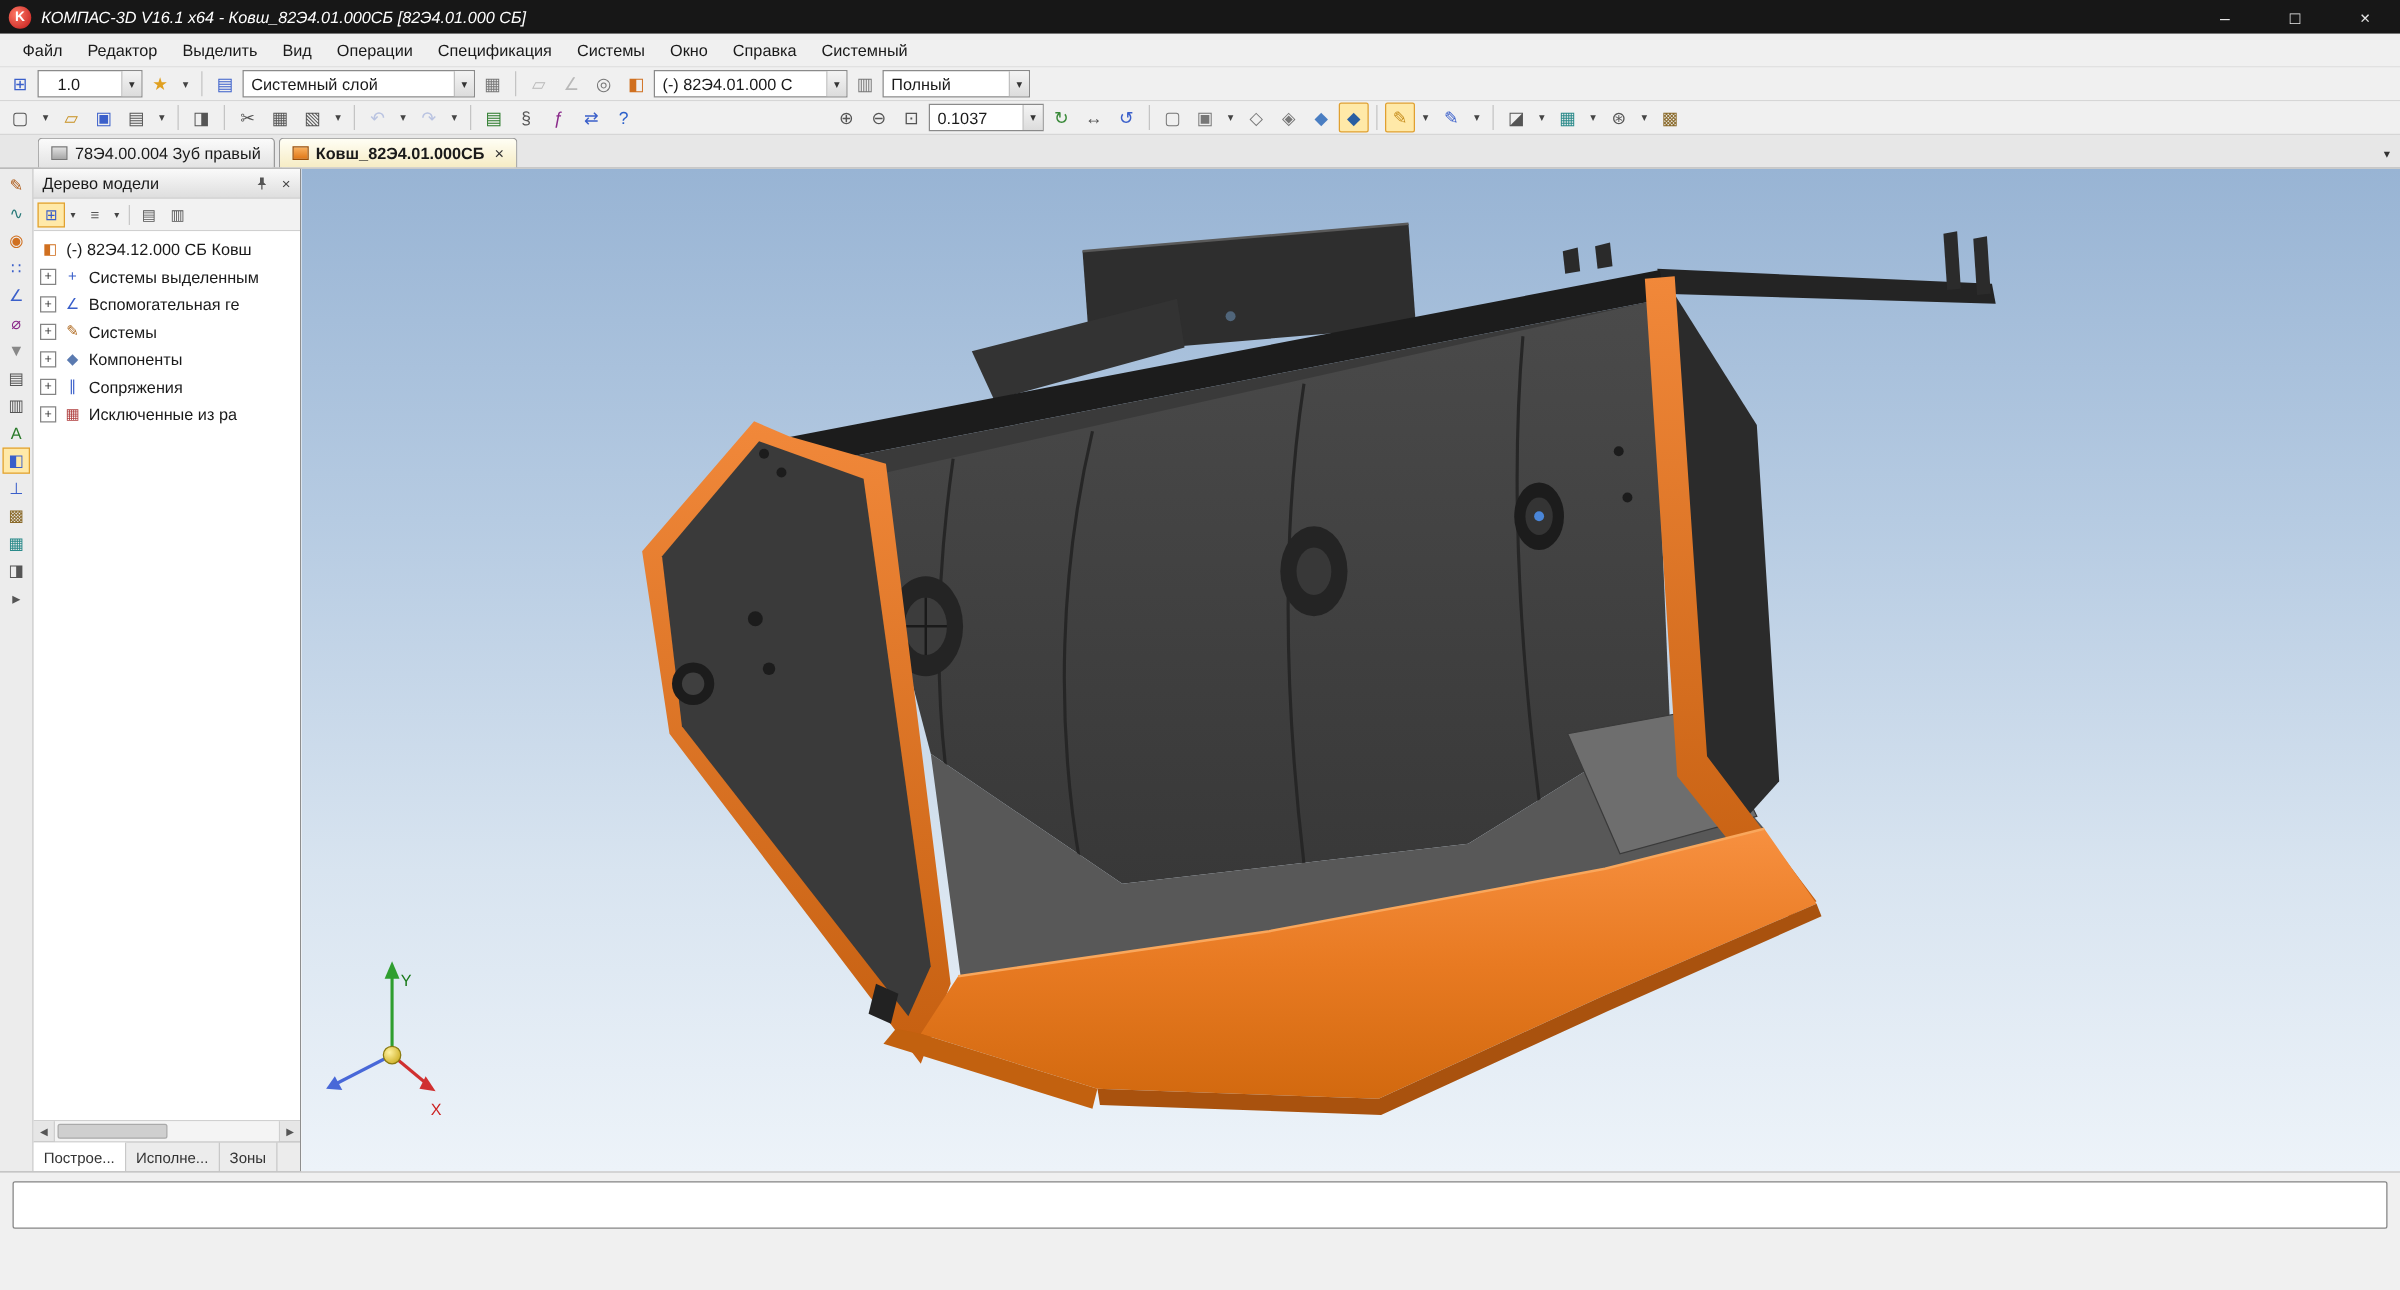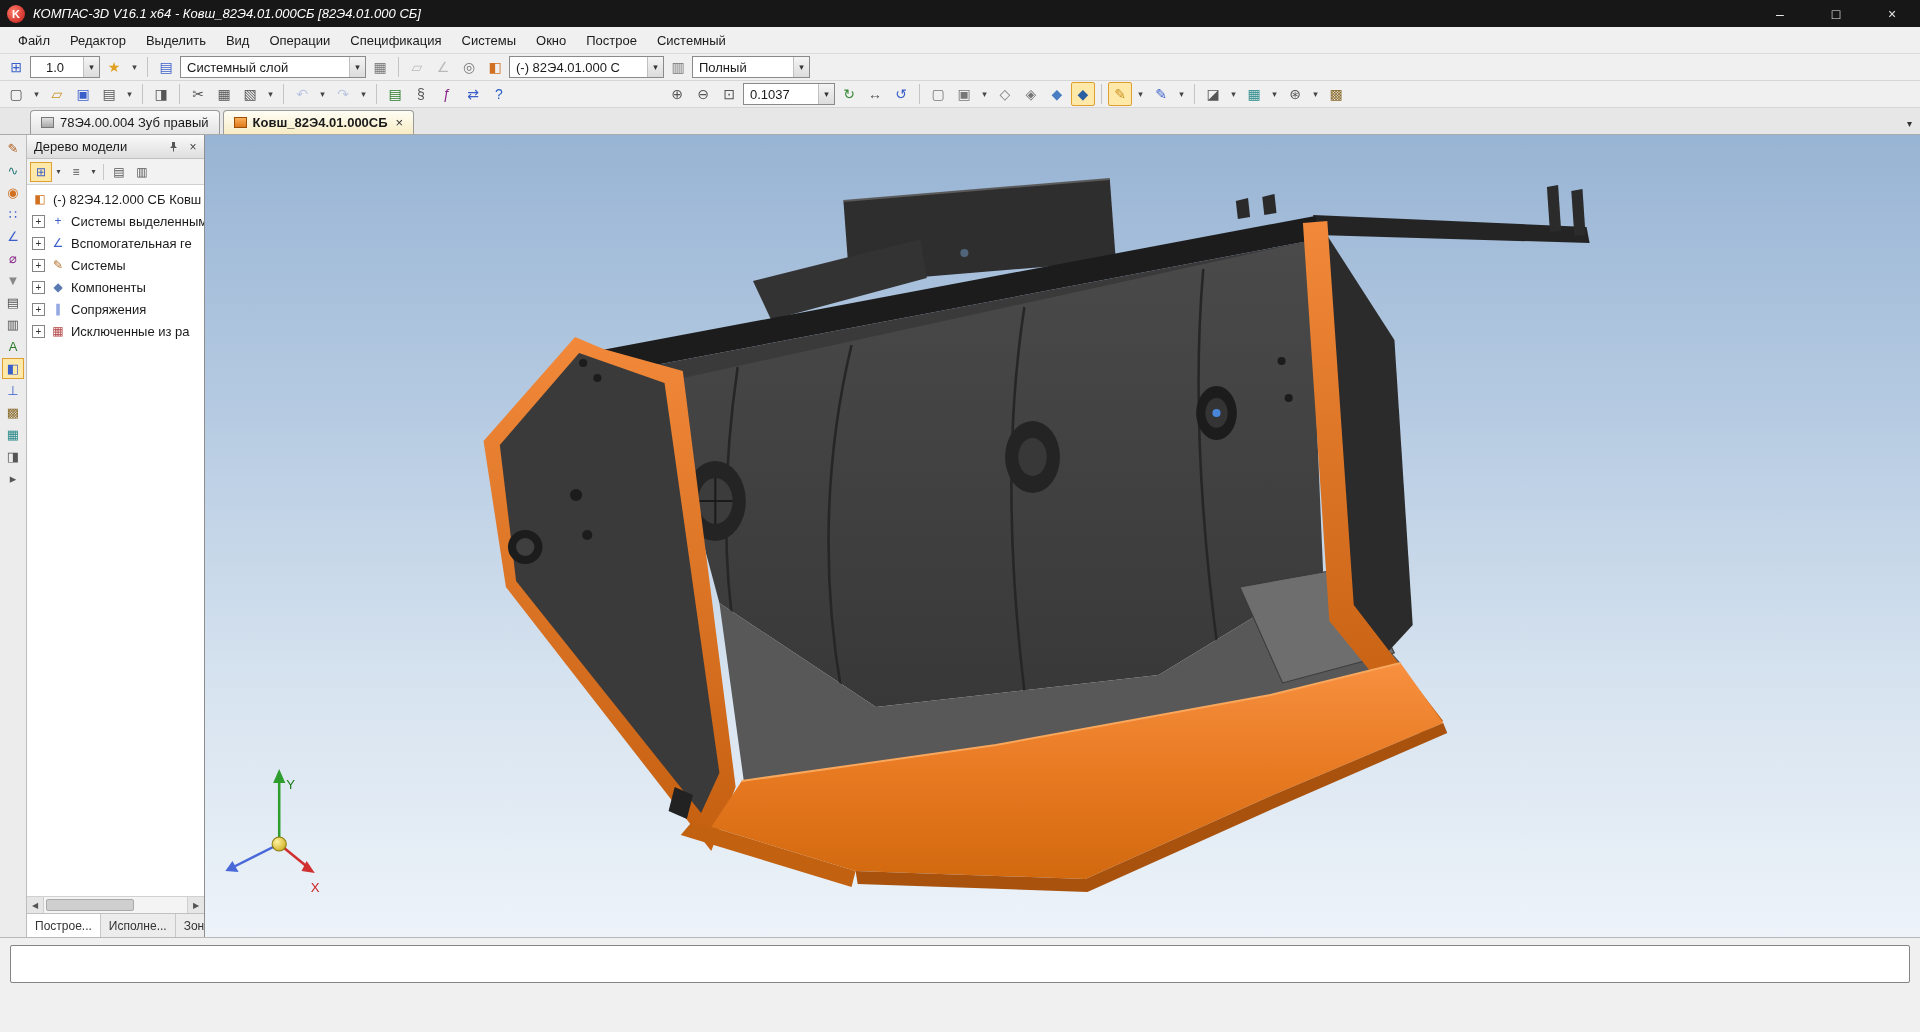--- a/index.html
+++ b/index.html
@@ -24,40 +24,40 @@
   .tbtn span{line-height:1;}
   .tbtn.dd{width:13px;font-size:9px;color:#444;}
   .tbtn.sep{width:9px;border:none;position:relative;}
   .tbtn.sep::after{content:"";position:absolute;left:4px;top:2px;bottom:2px;width:1px;background:#c4c4c4;}
   .tbtn.gap{width:150px;border:none;}
   .tbtn.active{background:#ffe9a8;border:1px solid #e0a030;}
   .tbtn.dis{opacity:.45;}
   .combo{height:22px;background:#fff;border:1px solid #8a8a8a;display:flex;align-items:center;font-size:13px;padding-left:6px;flex:none;}
   .combo .cval{white-space:nowrap;overflow:hidden;flex:1;}
   .combo .arrow{margin-left:auto;width:16px;height:100%;border-left:1px solid #c0c0c0;display:flex;align-items:center;justify-content:center;font-size:9px;color:#333;background:linear-gradient(#f4f4f4,#dcdcdc);flex:none;}
-  .w70{width:70px;padding-left:15px;}.w186{width:186px;}.w155{width:155px;}.w118{width:118px;}.w92{width:92px;}
+  .w70{width:84px;padding-left:15px;}.w186{width:186px;}.w155{width:155px;}.w118{width:118px;}.w92{width:92px;}
   .c-blue{color:#3a5fca;}.c-orange{color:#e0a020;}.c-gray{color:#777;}.c-do{color:#d07020;}
 
   
   .tabbar{height:27px;background:#e7e7e7;display:flex;align-items:flex-end;padding-left:30px;border-bottom:1px solid #aaa;position:relative;flex:none;}
   .tab{height:24px;display:flex;align-items:center;padding:0 10px;border:1px solid #9a9a9a;border-bottom:none;border-radius:4px 4px 0 0;background:linear-gradient(#fbfbfb,#e3e3e3);margin-right:3px;gap:6px;font-size:13px;white-space:nowrap;}
   .tab.active{background:linear-gradient(#fffef5,#f6ecc4);font-weight:bold;}
   .tab-icon{width:13px;height:11px;border:1px solid #777;background:linear-gradient(#e0e0e0,#a8a8a8);flex:none;}
   .tab-icon.orange{border-color:#9a4e08;background:linear-gradient(#f9b05e,#e07818);}
   .tab-close{font-weight:normal;color:#333;margin-left:2px;}
   .tab-chevron{position:absolute;right:8px;bottom:5px;font-size:10px;color:#333;}
 
   
   .main-row{display:flex;height:802px;flex:none;}
   .sidestrip{width:27px;background:#ececec;border-right:1px solid #bcbcbc;display:flex;flex-direction:column;align-items:center;padding-top:3px;gap:1px;flex:none;}
   .sbtn{width:22px;height:21px;display:flex;align-items:center;justify-content:center;font-size:13px;border:1px solid transparent;}
   .sbtn.active{background:#ffe9a8;border-color:#e0a030;}
 
   
-  .treepanel{width:178px;background:#fff;border-right:1px solid #8e8e8e;display:flex;flex-direction:column;flex:none;}
+  .treepanel{width:214px;background:#fff;border-right:1px solid #8e8e8e;display:flex;flex-direction:column;flex:none;}
   .tree-header{height:24px;background:linear-gradient(#fafafa,#dedede);border-bottom:1px solid #c0c0c0;display:flex;align-items:center;padding:0 4px 0 7px;font-size:13px;flex:none;}
   .tree-header-btns{margin-left:auto;display:flex;align-items:center;gap:6px;color:#444;}
   .th-btn{width:14px;height:14px;display:flex;align-items:center;justify-content:center;font-size:12px;}
   .tree-toolbar{height:26px;background:#f2f2f2;border-bottom:1px solid #d0d0d0;display:flex;align-items:center;padding-left:3px;gap:1px;flex:none;}
   .ttbtn{width:22px;height:20px;display:flex;align-items:center;justify-content:center;font-size:12px;border:1px solid transparent;color:#444;}
   .ttbtn.dd{width:11px;font-size:8px;}
   .ttbtn.sep{width:7px;position:relative;border:none;}
   .ttbtn.sep::after{content:"";position:absolute;left:3px;top:2px;bottom:2px;width:1px;background:#c8c8c8;}
   .ttbtn.active{background:#ffe9a8;border:1px solid #e0a030;}
   .tree-body{flex:1;overflow:hidden;background:#fff;padding-top:3px;}
@@ -111,21 +111,21 @@
       <div class="menu-item">Вид</div>
 
       <div class="menu-item">Операции</div>
 
       <div class="menu-item">Спецификация</div>
 
       <div class="menu-item">Системы</div>
 
       <div class="menu-item">Окно</div>
 
-      <div class="menu-item">Построе</div>
+      <div class="menu-item">Справка</div>
 
       <div class="menu-item">Системный</div>
     </div>
 
   <div class="toolbar">
     <div class="tbtn">
         <span class="c-blue">⊞</span>
       </div>
     <div class="combo w70">
       <span class="cval">1.0</span>

